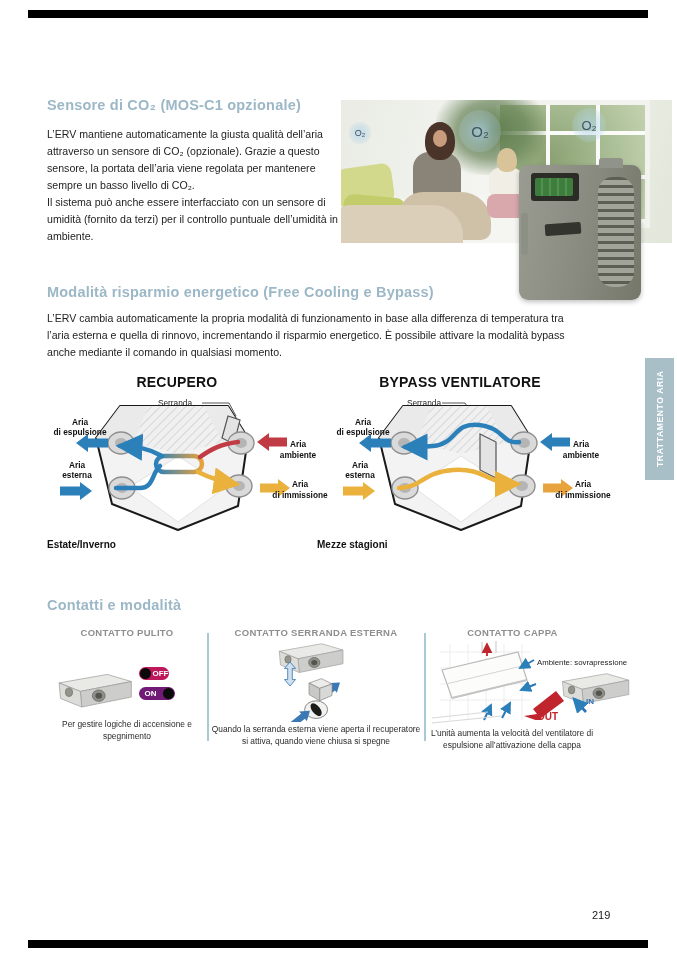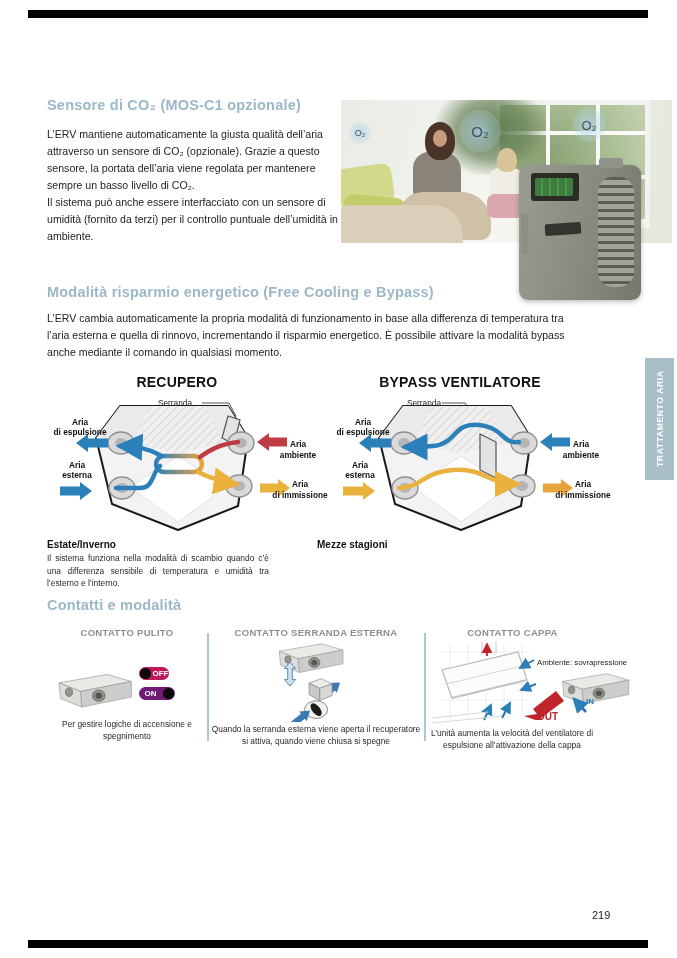--- a/index.html
+++ b/index.html
@@ -224,21 +224,20 @@
     <text class="flow-label" x="45" y="88" text-anchor="middle">esterna</text>
     <text class="flow-label" x="266" y="57" text-anchor="middle">Aria</text>
     <text class="flow-label" x="266" y="68" text-anchor="middle">ambiente</text>
     <text class="flow-label" x="268" y="97" text-anchor="middle">Aria</text>
     <text class="flow-label" x="268" y="108" text-anchor="middle">di immissione</text>
   </svg>
 </div>
 
 <div class="abs" style="left:47px;top:539px;width:222px">
   <div class="cap-title">Estate/Inverno</div>
-  <div class="cap-text">Il sistema funziona nella modalità di scambio quando c’è una differenza sensibile di temperatura e umidità tra l’esterno e l’interno.</div>
 </div>
 <div class="abs" style="left:317px;top:539px;width:248px">
   <div class="cap-title">Mezze stagioni</div>
 </div>
 
 <div class="abs side-tab" style="left:645px;top:358px;width:29px;height:122px">TRATTAMENTO ARIA</div>
 
 <div class="abs h-blue" style="left:47px;top:597px">Contatti e modalità</div>
 
 <div class="abs divider" style="left:207px;top:633px;height:108px"></div>

